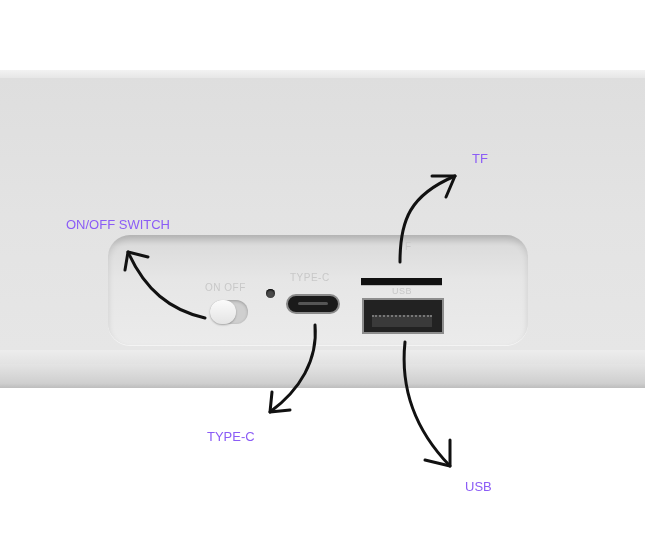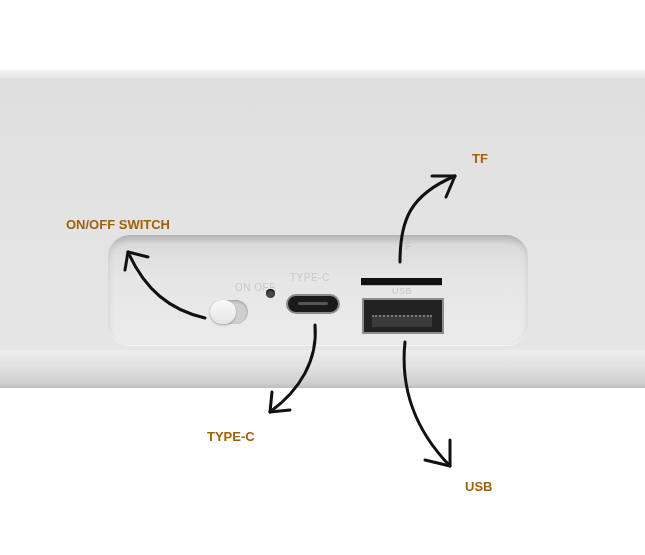--- a/index.html
+++ b/index.html
@@ -14,35 +14,35 @@
             box-shadow: inset 0 4px 6px rgba(0,0,0,0.12), 0 1px 0 #f4f4f4; }
   .port-label { position:absolute; color:#c8c8c8; font-size:10px; letter-spacing:0.5px; }
   .switch-track { position:absolute; left:210px; top:300px; width:38px; height:24px; border-radius:12px; background:#cfcfcf; box-shadow: inset 0 1px 3px rgba(0,0,0,0.25); }
   .switch-knob { position:absolute; left:210px; top:300px; width:26px; height:24px; border-radius:12px; background:linear-gradient(#fbfbfb,#e4e4e4); box-shadow:0 1px 2px rgba(0,0,0,0.3); }
   .led { position:absolute; left:266px; top:289px; width:9px; height:9px; border-radius:50%; background:#4a4a4a; box-shadow: inset 0 1px 2px #000; }
   .typec { position:absolute; left:286px; top:294px; width:54px; height:20px; border-radius:10px; background:#1a1a1a; border:2px solid #8a8a8a; box-sizing:border-box; }
   .typec-inner { position:absolute; left:10px; top:6px; width:30px; height:3px; background:#555; border-radius:2px; }
   .tf-slot { position:absolute; left:361px; top:278px; width:81px; height:7px; background:#111; border-bottom:1px solid #bbb; }
   .usb-port { position:absolute; left:362px; top:298px; width:82px; height:36px; background:#222; border:2px solid #8d8d8d; box-sizing:border-box; }
   .usb-tongue { position:absolute; left:8px; top:15px; width:60px; height:10px; background:#3a3a3a; border-top:2px dotted #777; }
-  .callout { position:absolute; font-weight:bold; font-size:13px; color:#a16207; white-space:nowrap; }
+  .callout { position:absolute; font-weight:normal; font-size:13px; color:#8b5cf6; white-space:nowrap; }
   svg.arrows { position:absolute; left:0; top:0; }
 </style>
 </head>
 <body>
 
 <div class="device">
   <div class="top-edge"></div>
   <div class="front"></div>
   <div class="lip1"></div>
   <div class="lip2"></div>
   <div class="recess"></div>
 </div>
 
-<span class="port-label" style="left:205px;top:282px;margin-left:30px;">ON OFF</span>
+<span class="port-label" style="left:205px;top:282px;">ON OFF</span>
 <div class="switch-track"></div>
 <div class="switch-knob"></div>
 <div class="led"></div>
 
 <span class="port-label" style="left:290px;top:272px;">TYPE-C</span>
 <div class="typec">
     <div class="typec-inner"></div>
   </div>
 
 <span class="port-label" style="left:405px;top:241px;">F</span>

